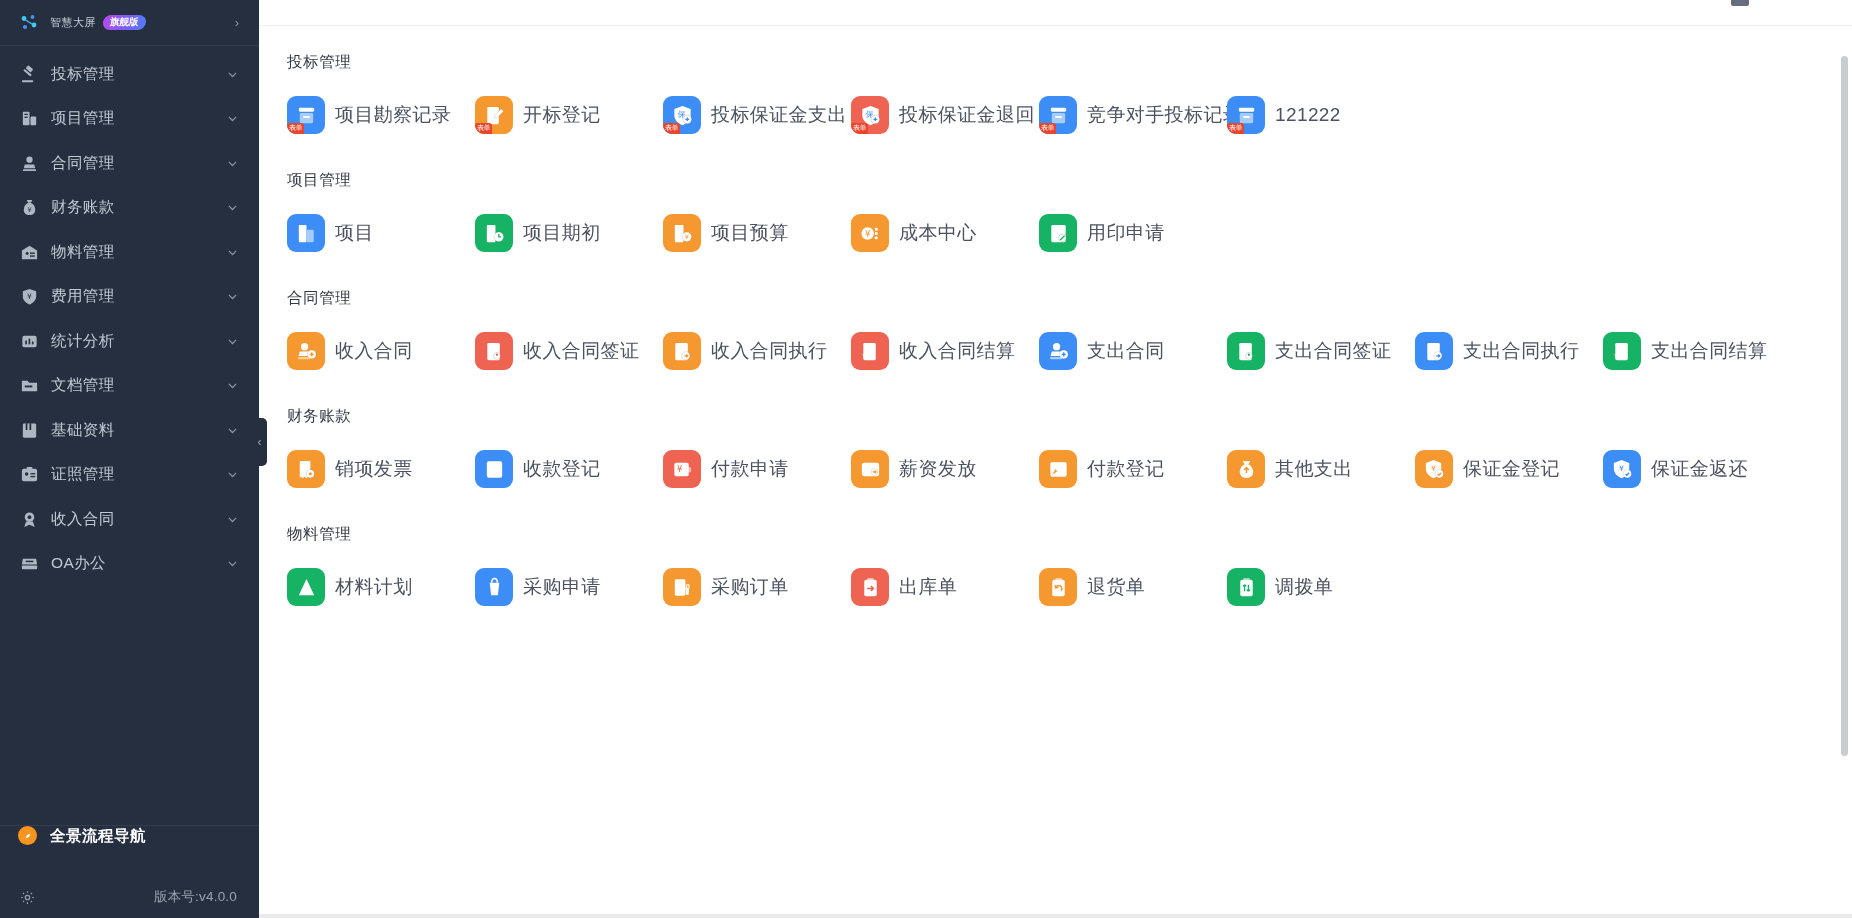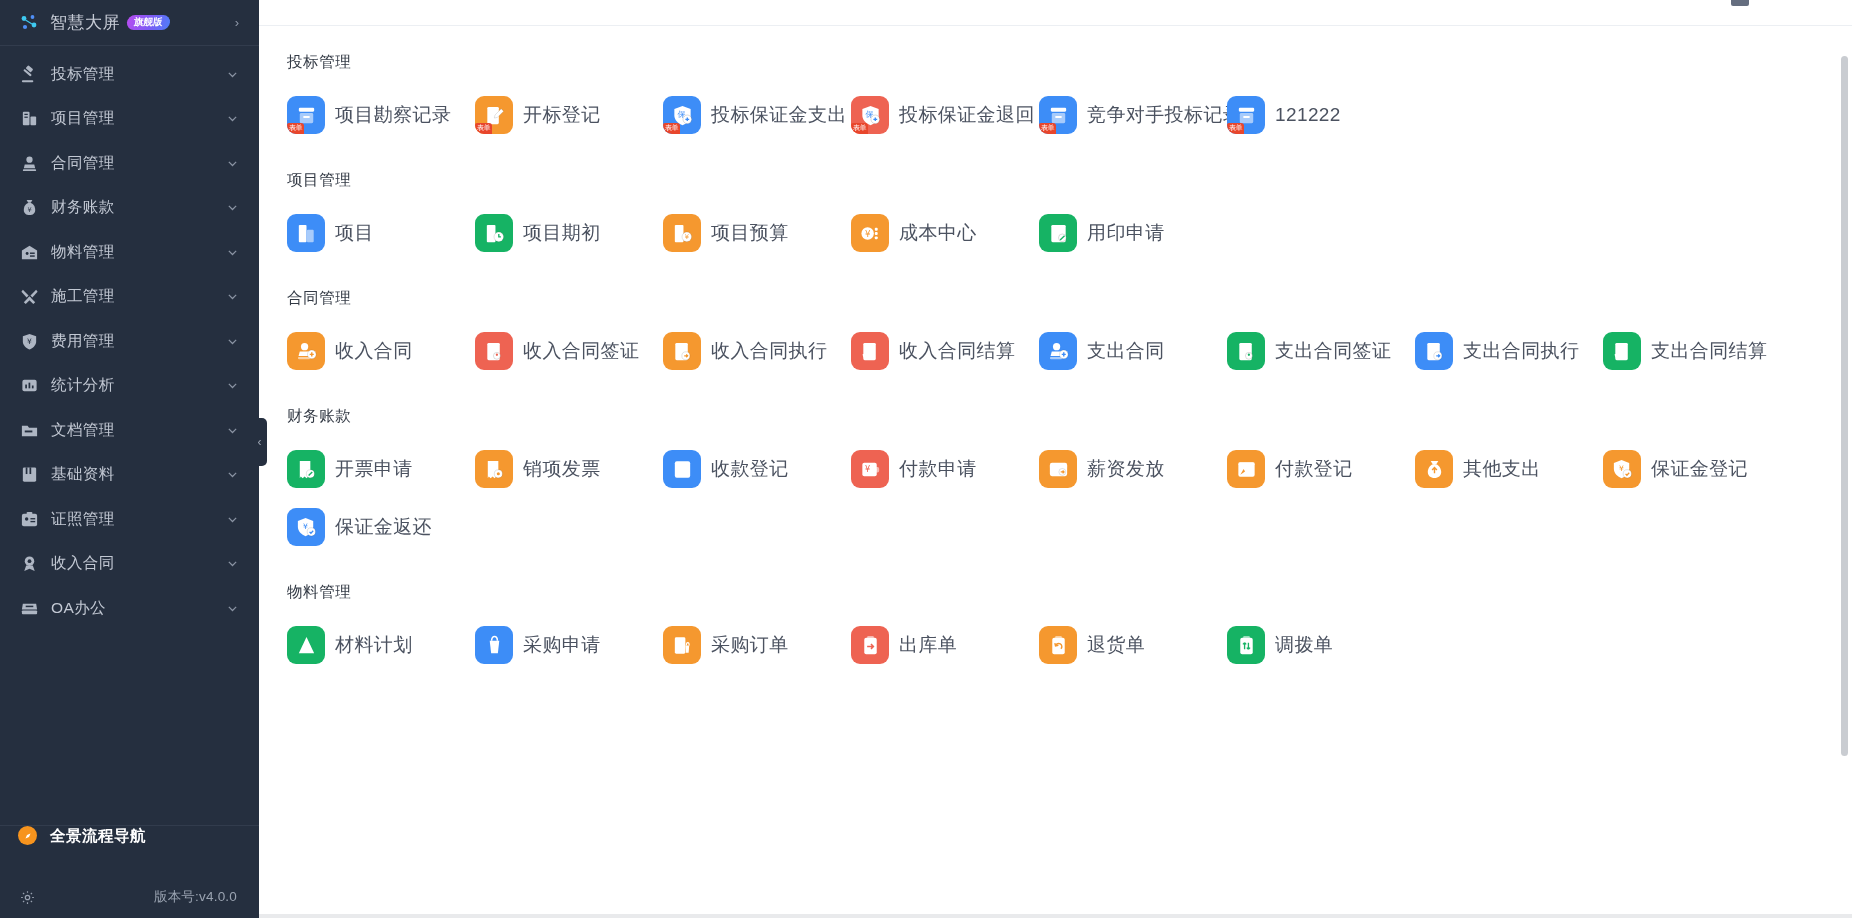--- a/index.html
+++ b/index.html
@@ -27,21 +27,21 @@
     border-bottom: 1px solid #323c4d;
     margin-bottom: 4px;
   }
   .brand-icon {
     width: 22px; height: 22px;
     flex: 0 0 22px;
     display: flex; align-items: center; justify-content: center;
     margin-right: 10px;
   }
   .brand-title {
-    color: #c7ccd6; font-size: 17px; letter-spacing: .5px;
+    color: #c7ccd6; font-size: 11px; letter-spacing: .5px;
     white-space: nowrap;
   }
   .brand-badge {
     margin-left: 7px;
     font-size: 9.5px; font-weight: bold;
     color: #fff;
     background: linear-gradient(100deg,#b74cf0 0%,#7b5bf5 55%,#4f7ef8 100%);
     border-radius: 9px;
     padding: 2px 7px 3px 7px;
     display: inline-block;
@@ -290,36 +290,20 @@
           </svg>
         </span>
         <span class="nav-label">物料管理</span>
         <span class="nav-caret">
           <svg width="13" height="13" viewBox="0 0 16 16" fill="none" stroke="currentColor" stroke-width="1.5">
               <path d="M3.5 6 L8 10.5 L12.5 6"></path>
             </svg>
         </span>
       </div>
 
-      <div class="nav-item">
-        <span class="nav-icon">
-          <svg width="19" height="19" viewBox="0 0 20 20" fill="currentColor">
-            <path d="M3 3 L9 9 L7 11 L1.5 5 z"></path>
-            <path d="M17 3 L11 9 L13 11 L18.5 5 z"></path>
-            <path d="M10 10 L16 16 L14 18 L8 12 z"></path>
-            <path d="M10 10 L4 16 L6 18 L12 12 z"></path>
-          </svg>
-        </span>
-        <span class="nav-label">施工管理</span>
-        <span class="nav-caret">
-          <svg width="13" height="13" viewBox="0 0 16 16" fill="none" stroke="currentColor" stroke-width="1.5">
-              <path d="M3.5 6 L8 10.5 L12.5 6"></path>
-            </svg>
-        </span>
-      </div>
 
       <div class="nav-item">
         <span class="nav-icon">
           <svg width="19" height="19" viewBox="0 0 20 20" fill="currentColor">
             <path d="M10 2 L17 4.5 V10 C17 14 13.5 17 10 18.5 C6.5 17 3 14 3 10 V4.5 z"></path>
             <text x="10" y="13" font-size="8" fill="#252f3f" text-anchor="middle" font-family="DejaVu Sans">¥</text>
           </svg>
         </span>
         <span class="nav-label">费用管理</span>
         <span class="nav-caret">
@@ -706,32 +690,20 @@
                 </svg>
               </div>
               <span class="cell-label">支出合同结算</span>
             </div>
           </div>
         </div>
         <div class="section">
           <div class="section-title">财务账款</div>
           <div class="grid">
             <div class="cell">
-              <div class="tile" style="background: rgb(22, 179, 100); color: rgb(22, 179, 100);">
-                <svg width="23" height="23" viewBox="0 0 24 24">
-                  <path d="M5 3 h11 v18 l-2-1.6 -2 1.6 -2-1.6 -2 1.6 -2-1.6 -1 1.6 z" fill="#ffffff"></path>
-                  <rect x="7.5" y="7" width="7" height="1.5" fill="rgba(255,255,255,.55)"></rect>
-                  <rect x="7.5" y="10.5" width="7" height="1.5" fill="rgba(255,255,255,.55)"></rect>
-                  <circle cx="16" cy="16.5" r="4.2" fill="#ffffff" stroke="rgba(0,0,0,.12)"></circle>
-                  <path d="M14.2 18.3 L18 14.5" stroke="currentColor" stroke-width="1.5"></path>
-                </svg>
-              </div>
-              <span class="cell-label">开票申请</span>
-            </div>
-            <div class="cell">
               <div class="tile" style="background: rgb(245, 152, 47); color: rgb(245, 152, 47);">
                 <svg width="23" height="23" viewBox="0 0 24 24">
                   <path d="M5 3 h11 v18 l-2-1.6 -2 1.6 -2-1.6 -2 1.6 -2-1.6 -1 1.6 z" fill="#ffffff"></path>
                   <rect x="7.5" y="7" width="7" height="1.5" fill="rgba(255,255,255,.55)"></rect>
                   <rect x="7.5" y="10.5" width="7" height="1.5" fill="rgba(255,255,255,.55)"></rect>
                   <circle cx="16" cy="16.5" r="4.2" fill="#ffffff" stroke="rgba(0,0,0,.12)"></circle>
                   <circle cx="16" cy="16.5" r="1.6" fill="currentColor"></circle>
                 </svg>
               </div>
               <span class="cell-label">销项发票</span>

